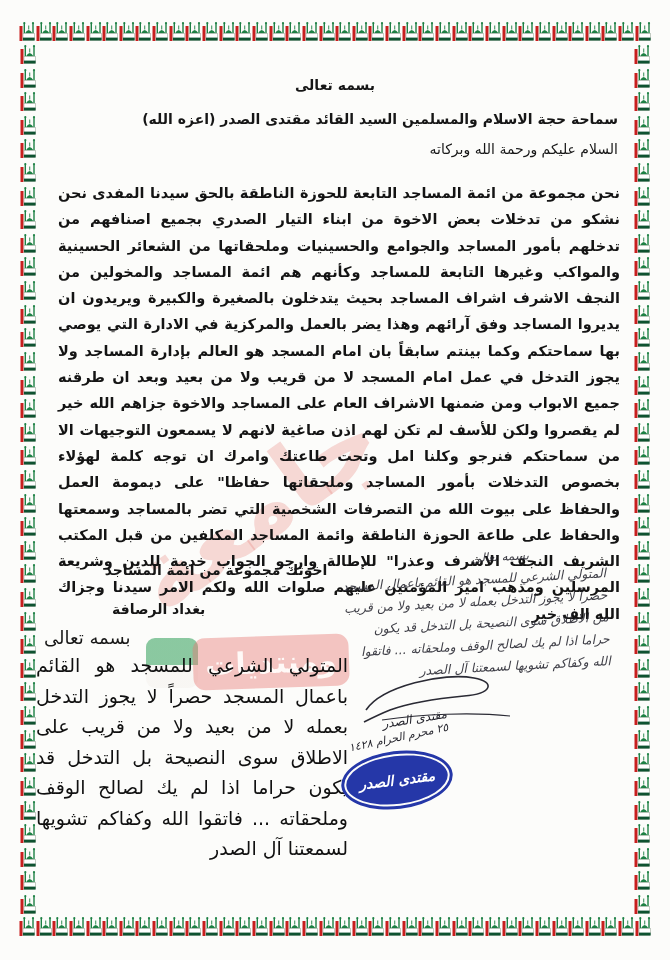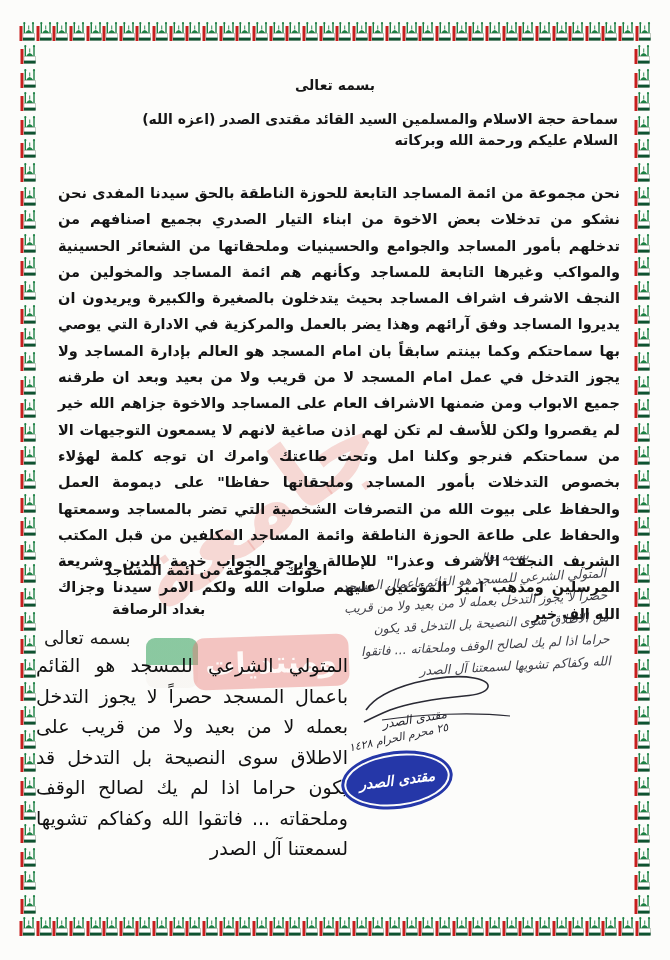--- a/index.html
+++ b/index.html
@@ -39,22 +39,22 @@
   .rtl{direction:rtl; unicode-bidi:embed;text-align:right;}
   .bismillah{
     position:absolute; top:77px; left:0; width:670px; z-index:3;
     text-align:center; font-size:14px; font-weight:bold;
   }
   .addressee{
     position:absolute; top:111px; right:52px; z-index:3;
     font-size:14px; font-weight:bold;
   }
   .salutation{
-    position:absolute; top:132px; right:52px; z-index:3;
-    font-size:14px; font-weight:bold;
+    position:absolute; top:141px; right:52px; z-index:3;
+    font-size:14px; font-weight:normal;
   }
   .letter-body{
     position:absolute; top:180px; right:50px; width:562px; z-index:3;
     font-size:14.5px; line-height:26.3px; text-align:justify;
     font-weight:700; color:#141414;
   }
   .signoff{
     position:absolute; top:562px; left:92px; width:248px; z-index:3;
     text-align:center; font-size:14px; font-weight:bold;
   }

